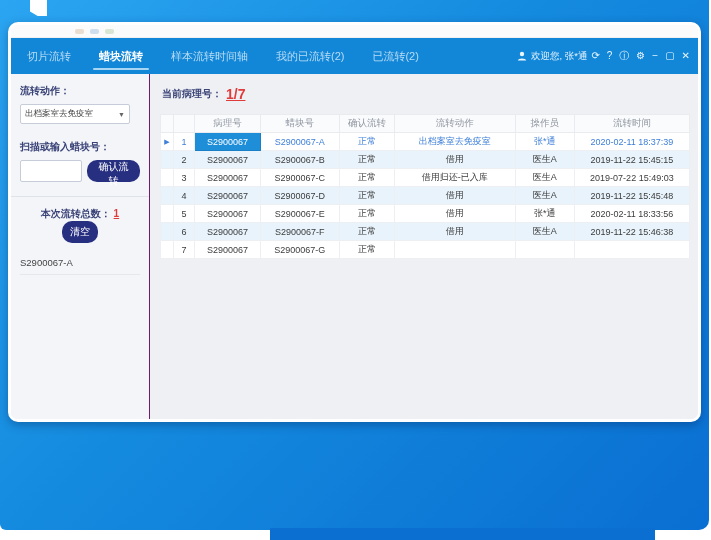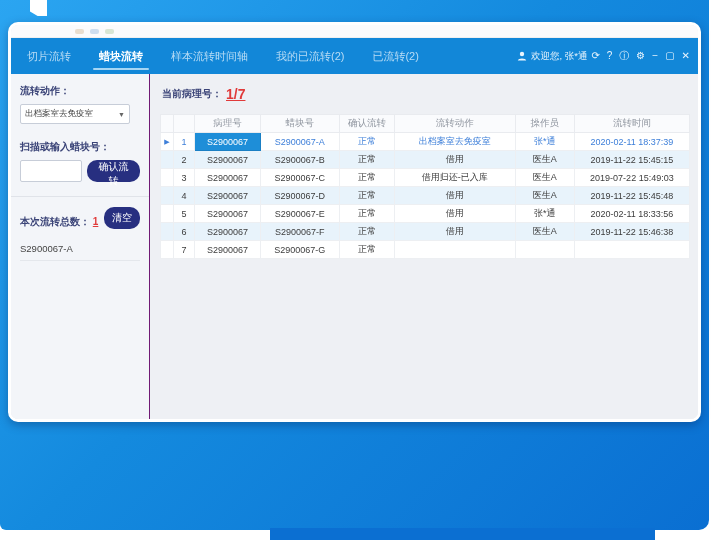--- a/index.html
+++ b/index.html
@@ -44,21 +44,21 @@
   .select { width:110px; height:20px; background:#ffffff; border:1px solid #c7cdd8; border-radius:2px;
     font-size:8.5px; color:#444; display:flex; align-items:center; justify-content:space-between;
     padding:0 4px; cursor:pointer; margin-bottom:16px; }
   .select .caret { font-size:7px; color:#666; }
   .scan-row { display:flex; gap:5px; margin-bottom:14px; }
   .input { width:62px; height:22px; background:#ffffff; border:1px solid #c7cdd8; border-radius:2px;
     font-size:10px; padding:0 3px; color:#333; }
   .btn { background:#272f80; color:#ffffff; border:none; border-radius:10px; font-size:10px;
     height:22px; padding:0 8px; cursor:pointer; font-family:inherit; }
   .divider { border-top:1px solid #e0e3e9; margin:2px -9px 10px -9px; }
-  .total-row { display:flex; align-items:flex-end; justify-content:space-between; margin-bottom:10px; }
+  .total-row { display:flex; align-items:center; justify-content:space-between; margin-bottom:10px;flex-direction:column; }
   .total-label { font-size:10px; color:#3a4377; font-weight:bold; }
   .red { color:#e03a3a; font-weight:bold; text-decoration:underline; }
   .side-item { font-size:9.5px; color:#444; padding:4px 0 6px 0; border-bottom:1px solid #e4e7ec; }
 
   .main { flex:1; padding:10px 8px 16px 10px; min-width:0; }
   .pager { display:flex; align-items:center; gap:4px; margin:2px 0 12px 2px; }
   .pager-label { font-size:10px; color:#3a4377; font-weight:bold; }
   .pager-val { font-size:14px; }
 
   table { border-collapse:collapse; background:#ffffff; table-layout:fixed; }

